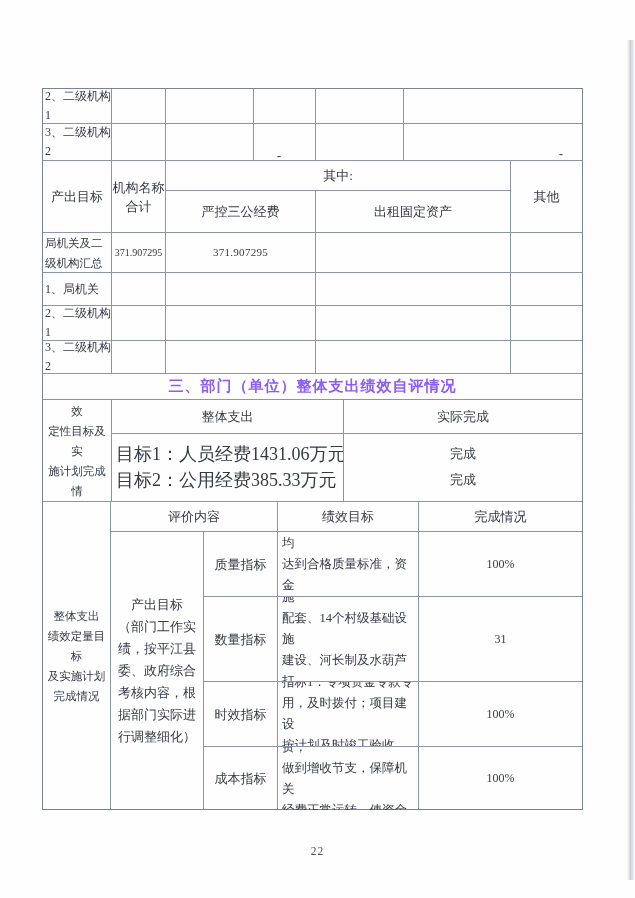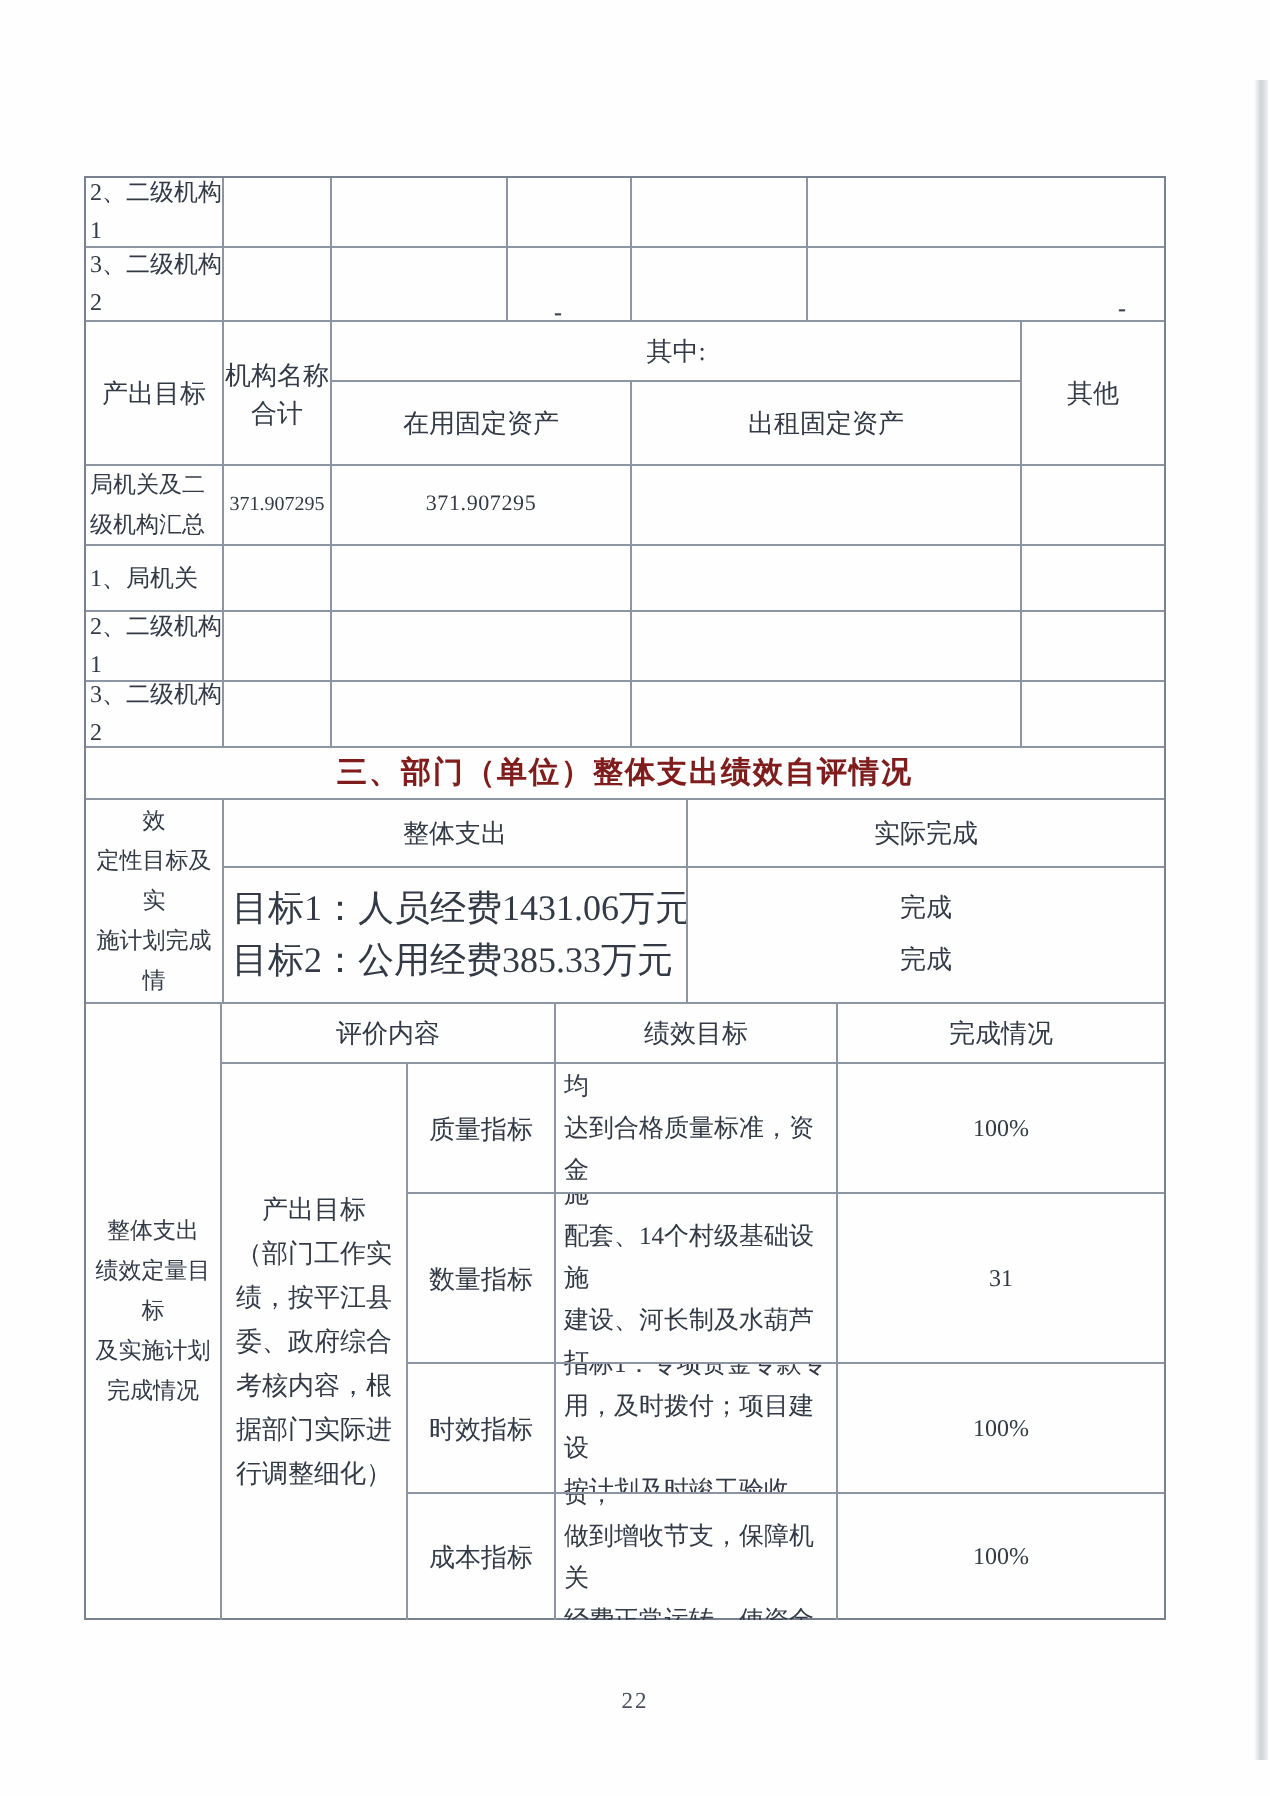--- a/index.html
+++ b/index.html
@@ -23,21 +23,21 @@
      font-size:13px;line-height:19px;overflow:hidden;}
   .lc{border-right:none;}
   .lb{border-bottom:none;}
   .left{justify-content:flex-start;text-align:left;padding-left:2px;}
   .rowlab{font-size:12px;letter-spacing:0;}
   .pre{white-space:pre-line;}
   .small-lab{font-size:11.5px;line-height:20px;}
   .num1{font-size:10px;letter-spacing:0;}
   .num2{font-size:11px;letter-spacing:.3px;}
   .title-row{height:25px;border-bottom:1px solid var(--line);display:flex;align-items:center;
-     justify-content:center;font-size:15px;font-weight:bold;color:#7f1d1d;letter-spacing:1px;}
+     justify-content:center;font-size:15px;font-weight:bold;color:#8b5cf6;letter-spacing:1px;}
   .goals{flex-direction:column;align-items:flex-start;justify-content:flex-start;
      padding:7px 0 0 4px;}
   .goals .gl{line-height:26px;font-size:18px;white-space:nowrap;}
   .results{flex-direction:column;justify-content:flex-start;padding-top:7px;}
   .results .gl{line-height:26px;font-size:13px;}
   .para{font-size:12.5px;line-height:21px;text-align:left;padding:2px 2px 2px 4px;}
   .outgoal{font-size:13px;line-height:22px;}
   .comp{font-size:12px;font-family:"Liberation Serif","DejaVu Serif",serif;}
   .dash{position:absolute;font-size:12px;font-weight:bold;color:#3a404c;line-height:10px;}
   .pageno{position:absolute;left:0;top:845px;width:635px;text-align:center;
@@ -68,21 +68,21 @@
 
     <span class="dash" style="left:234px;top:62px;">-</span>
     <span class="dash" style="left:516px;top:60px;">-</span>
 
     <div class="grid" style="grid-template-columns:69px 54px 150px 195px 71px;grid-template-rows:30px 42px;">
       <div class="c" style="grid-column:1;grid-row:1/3;">产出目标</div>
       <div class="c pre" style="grid-column:2;grid-row:1/3;">机构名称
 合计</div>
       <div class="c" style="grid-column:3/5;grid-row:1;">其中:</div>
       <div class="c lc" style="grid-column:5;grid-row:1/3;">其他</div>
-      <div class="c" style="grid-column:3;grid-row:2;">在用固定资产</div>
+      <div class="c" style="grid-column:3;grid-row:2;">严控三公经费</div>
       <div class="c" style="grid-column:4;grid-row:2;">出租固定资产</div>
     </div>
 
     <div class="grid" style="grid-template-columns:69px 54px 150px 195px 71px;grid-template-rows:40px 33px 35px 33px;">
       <div class="c left small-lab pre">局机关及二
 级机构汇总</div>
       <div class="c num1">371.907295</div>
       <div class="c num2">371.907295</div>
       <div class="c"></div>
       <div class="c lc"></div>

